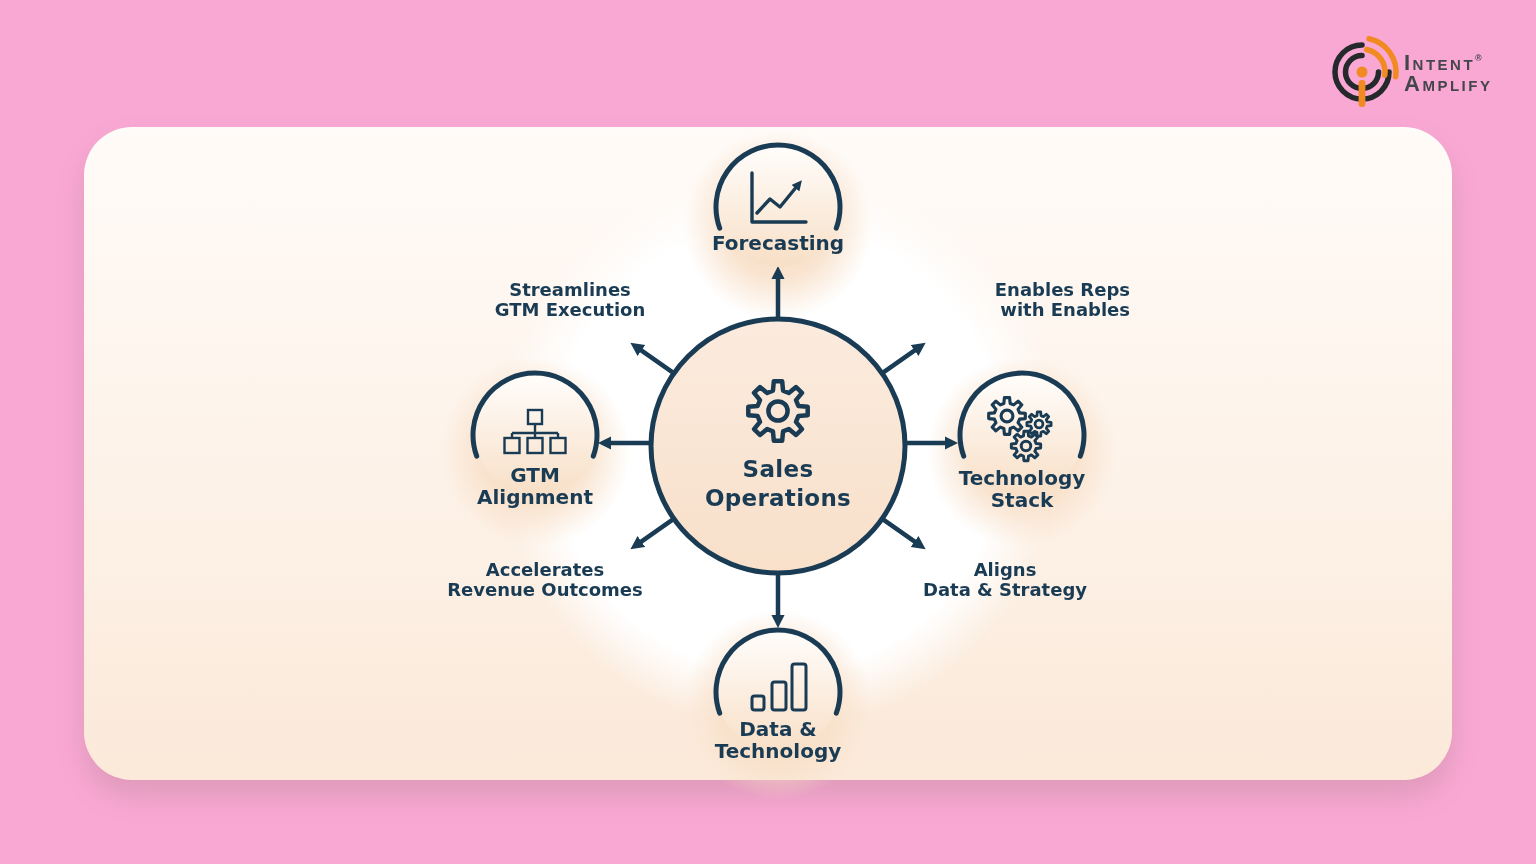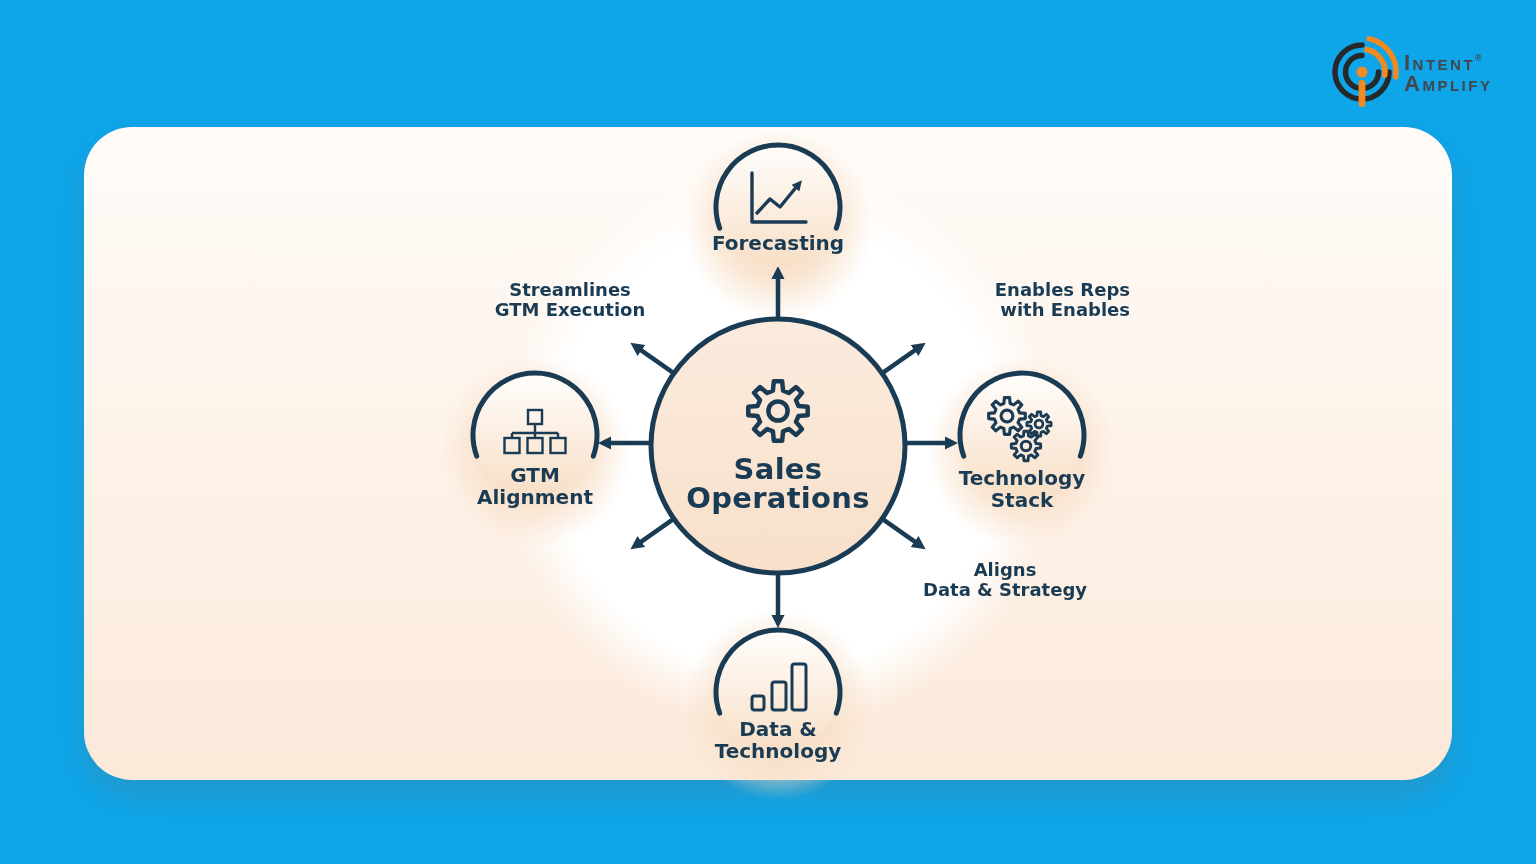--- a/index.html
+++ b/index.html
@@ -3,31 +3,31 @@
 <meta charset="utf-8">
 <style>
   :root{
     --navy:#1A3B54;
     --orange:#F08A21;
     --logo-dark:#26292C;
     --logo-text:#43474B;
   }
   html,body{margin:0;padding:0;background:#ffffff;}
   .page{
-    position:relative;width:1536px;height:864px;overflow:hidden;background:#0ea5e9;
+    position:relative;width:1536px;height:864px;overflow:hidden;background:#f9a8d4;
     font-family:"DejaVu Sans",sans-serif;
   }
   .card{
     position:absolute;left:84px;top:127px;width:1368px;height:653px;border-radius:48px;
     background:linear-gradient(180deg,#FFFBF8 0%,#FDF2E8 55%,#FBE9D9 100%);
     box-shadow:0 16px 28px rgba(120,100,85,0.20);
   }
   svg.diagram{position:absolute;left:0;top:0;width:1536px;height:864px;}
   .txt{position:absolute;text-align:center;color:var(--navy);font-weight:bold;}
-  .center-title{left:638px;top:455px;width:280px;font-size:29px;line-height:29px;letter-spacing:0.3px;}
+  .center-title{left:638px;top:455px;width:280px;font-size:23px;line-height:29px;letter-spacing:0.3px;}
   .node-label{width:220px;font-size:20px;line-height:22px;}
   #label-forecasting{left:658px;top:232px;width:240px;}
   #label-tech{left:912px;top:467px;}
   #label-data{left:668px;top:718px;}
   #label-gtm{left:425px;top:464px;}
   .benefit{width:280px;font-size:18px;line-height:19.5px;}
   #benefit-tl{left:430px;top:280px;}
   #benefit-tr{left:850px;top:280px;text-align:right;}
   #benefit-bl{left:405px;top:560px;}
   #benefit-br{left:865px;top:560px;}
@@ -177,18 +177,22 @@
   </div>
 
   <div id="benefit-tl" class="txt benefit">
     <div>Streamlines</div>
     <div>GTM Execution</div>
   </div>
   <div id="benefit-tr" class="txt benefit">
     <div>Enables Reps</div>
     <div>with Enables</div>
   </div>
+  <div id="benefit-bl" class="txt benefit">
+    <div>Accelerates</div>
+    <div>Revenue Outcomes</div>
+  </div>
   <div id="benefit-br" class="txt benefit">
     <div>Aligns</div>
     <div>Data &amp; Strategy</div>
   </div>
 
 </div>
 
 </body></html>

